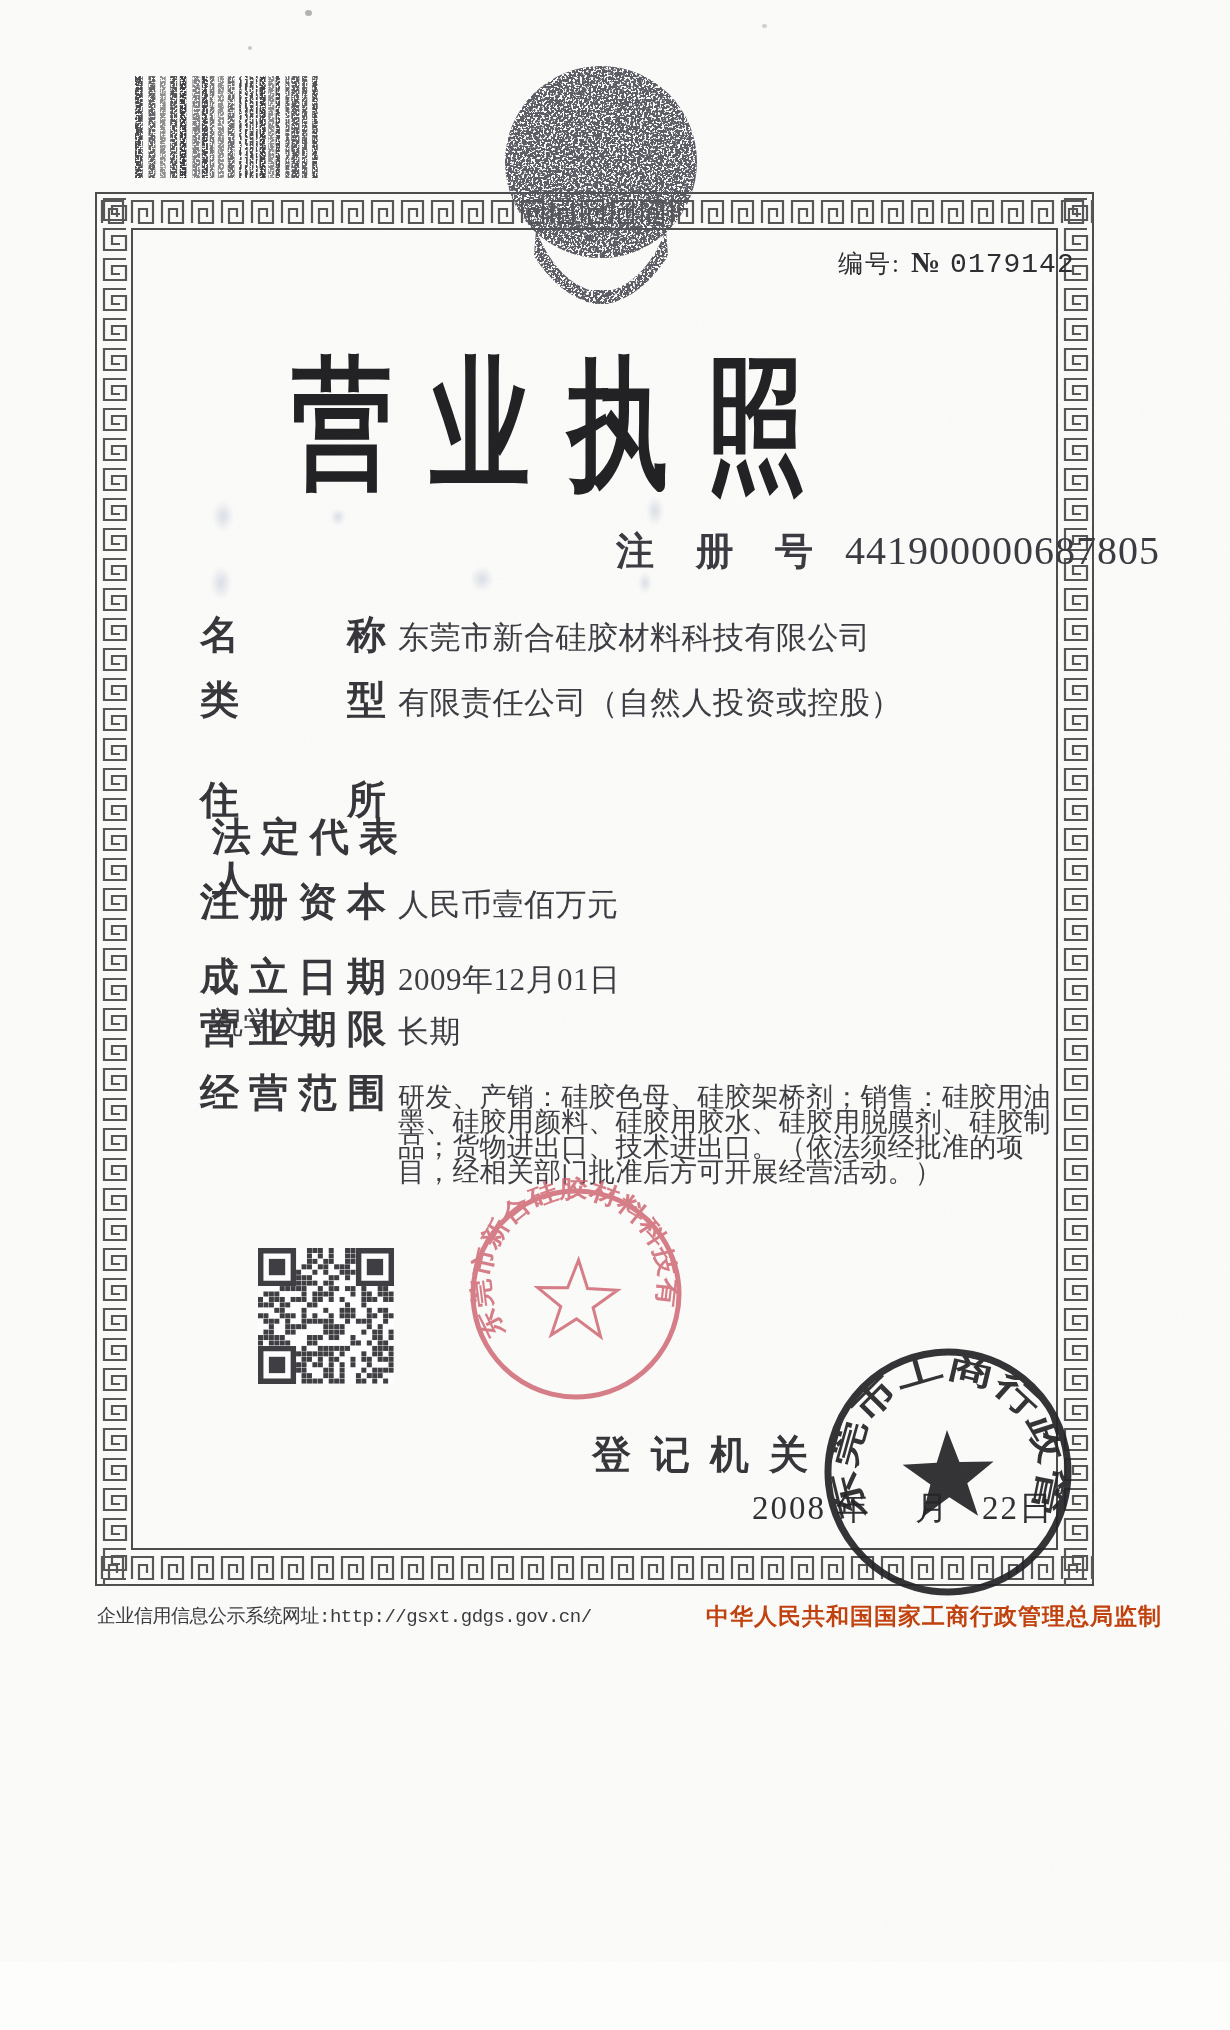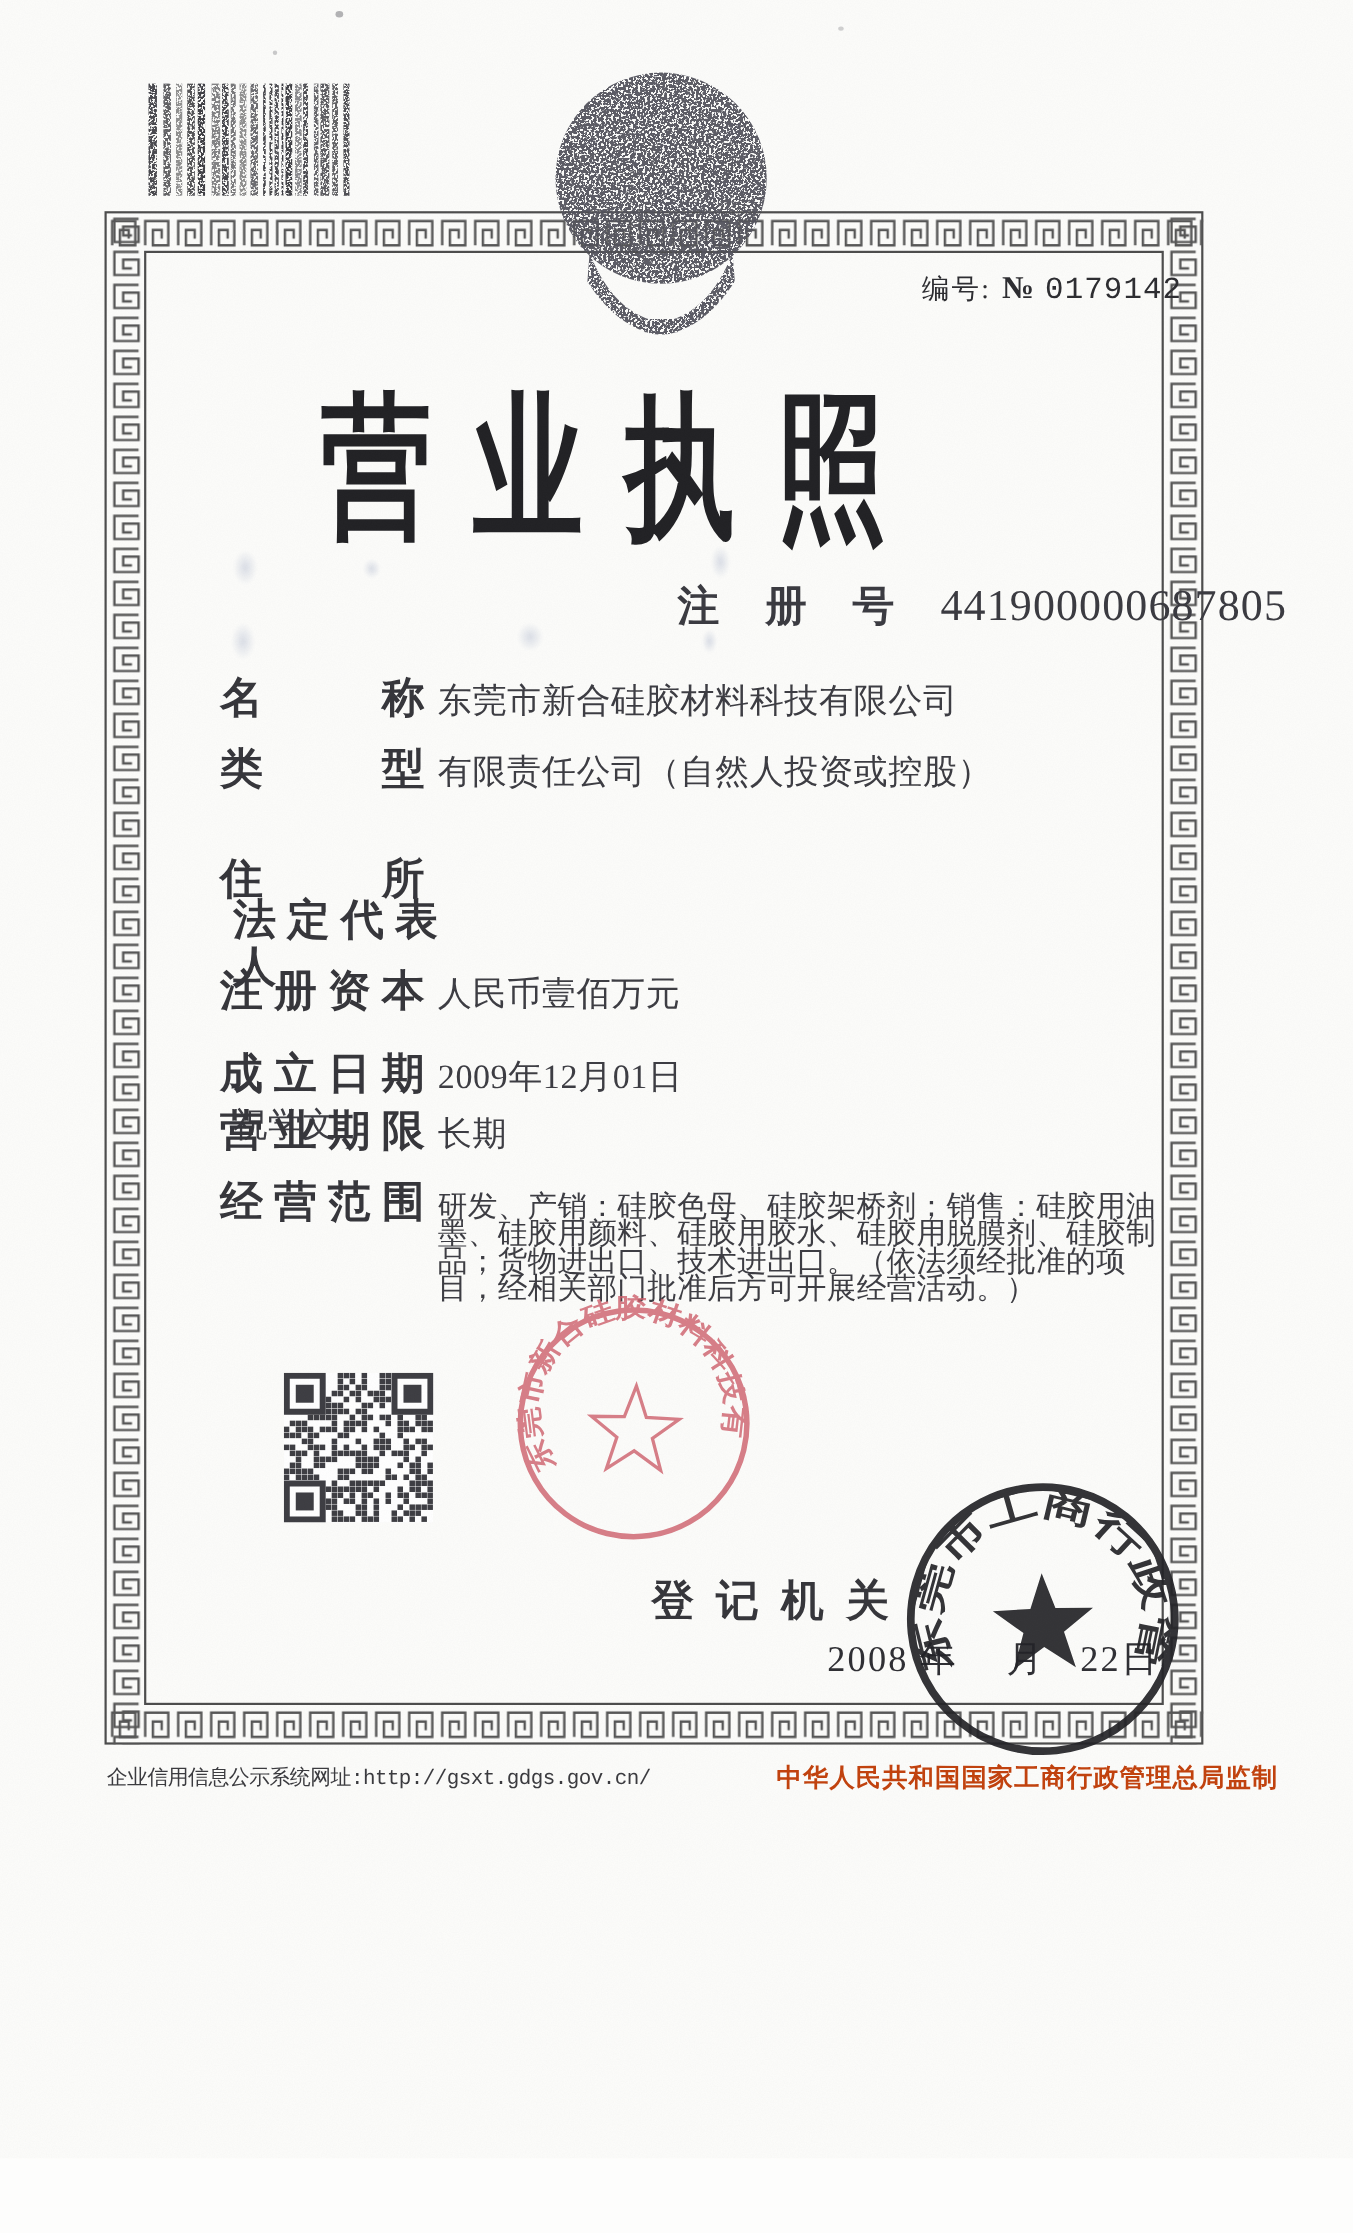--- a/index.html
+++ b/index.html
@@ -29,21 +29,21 @@
   .serial .s-num{font-size:28px;font-family:"Liberation Mono",monospace;letter-spacing:1px;}
 
   
   .title{left:292px;top:354px;margin:0;font-family:"DejaVu Sans",sans-serif;font-weight:900;
          font-size:100px;line-height:1;letter-spacing:38px;color:#212124;
          transform:scaleY(1.42);transform-origin:left top;white-space:nowrap;}
 
   
   .regline{left:616px;top:526px;display:flex;align-items:baseline;color:#3a3a40;}
   .regline .r-label{font-size:38px;letter-spacing:16px;font-weight:600;}
-  .regline .r-value{font-size:40px;margin-left:26px;font-family:"Liberation Serif",serif;letter-spacing:1px;}
+  .regline .r-value{font-size:40px;margin-left:16px;font-family:"Liberation Serif",serif;letter-spacing:1px;}
 
   
   .frow{position:absolute;left:200px;width:862px;display:flex;align-items:baseline;}
   .flabel{width:186px;flex:0 0 186px;font-size:39px;font-weight:600;color:#35353a;
           text-align:justify;text-align-last:justify;line-height:1.1;}
   .fvalue{margin-left:12px;font-size:31px;color:#3c3c42;letter-spacing:.5px;white-space:nowrap;}
   .fvalue.small{font-size:27px;line-height:25px;width:655px;white-space:normal;letter-spacing:.2px;}
   #row-0{top:614px;} #row-1{top:679px;} #row-2{top:745px;margin-top:34px;} #row-3{top:816px;flex-direction:column;}
   #row-4{top:881px;} #row-5{top:943px;margin-top:13px;} #row-6{top:1008px;} #row-7{top:1072px;}
 

